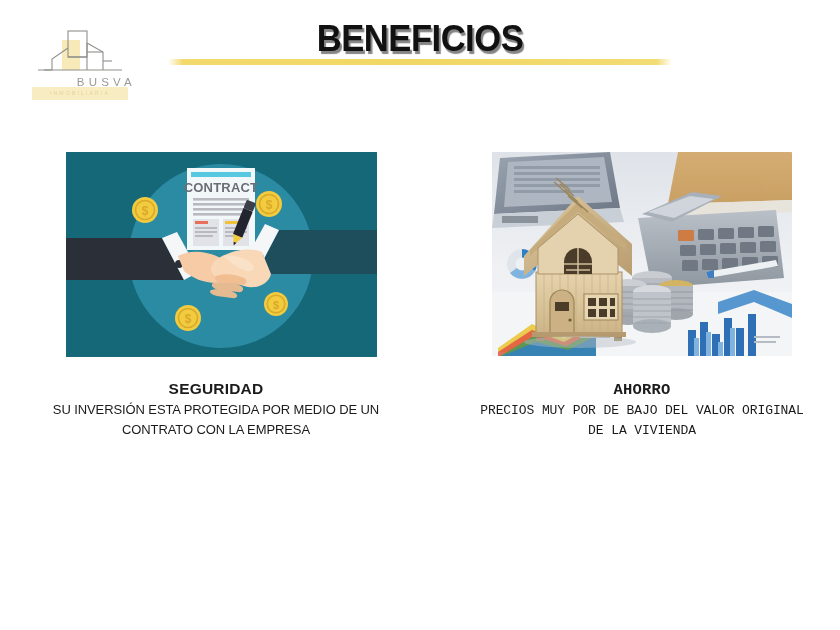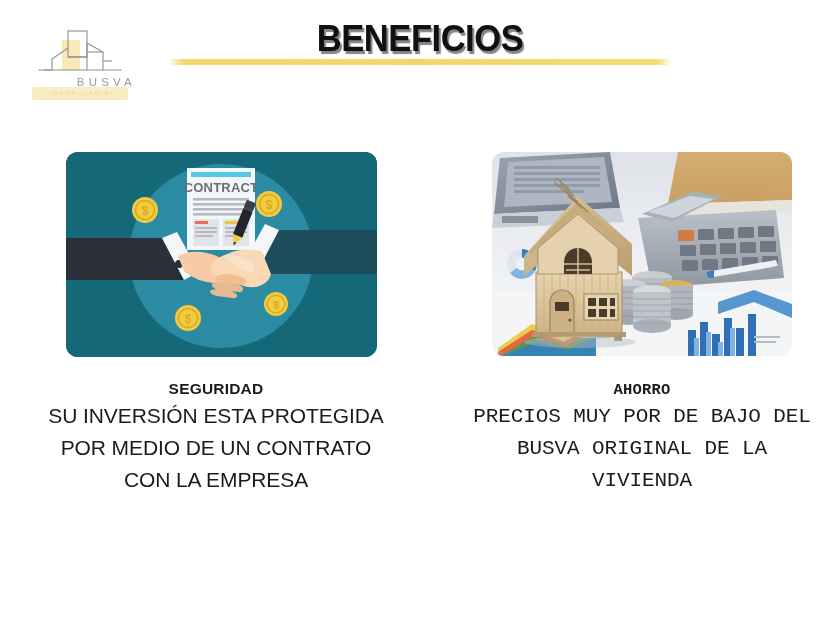--- a/index.html
+++ b/index.html
@@ -94,21 +94,21 @@
   }
 
   
   .card { position: absolute; }
   #card-left  { left: 50px;  top: 152px; width: 330px; }
   #card-right { left: 470px; top: 152px; width: 330px; }
 
   .media {
     position: relative;
     overflow: hidden;
-    border-radius: 12px;
+    border-radius: 1px;
   }
   #media-left  { left: 16px; width: 311px; height: 205px; }
   #media-right { left: 22px; width: 300px; height: 204px; }
 
   
   #media-left { background: #156878; }
 
   
   .caption {
     margin-top: 26px;
@@ -116,21 +116,21 @@
     color: #1b1b1b;
     font-family: "Liberation Sans", sans-serif;
   }
   .caption .head {
     font-size: 15.5px;
     font-weight: bold;
     letter-spacing: .2px;
     line-height: 1.05;
   }
   .caption .body {
-    font-size: 21px;
+    font-size: 13px;
     font-weight: 400;
     line-height: 1.52;
     letter-spacing: -0.1px;
     margin-top: 3px;
   }
   #card-left .caption { width: 356px; margin-left: -12px; margin-top: 24px; }
   #card-right .caption { width: 344px; margin-left: 0px; font-family: Liberation Mono, monospace; }
 </style>
 </head>
 <body>
@@ -498,15 +498,15 @@
         <rect x="44" y="185" width="8" height="4" fill="#9d8559"></rect>
         <rect x="122" y="185" width="8" height="4" fill="#9d8559"></rect>
 
         <ellipse cx="88" cy="190" rx="56" ry="6" fill="#b9bdc3" opacity=".45"></ellipse>
       </g>
     </svg>
   </div>
 
   <div class="caption">
     <div class="head">AHORRO</div>
-    <div class="body">PRECIOS MUY POR DE BAJO DEL BUSVA ORIGINAL DE LA VIVIENDA</div>
+    <div class="body">PRECIOS MUY POR DE BAJO DEL VALOR ORIGINAL DE LA VIVIENDA</div>
   </div>
 </div>
 
 </body></html>

